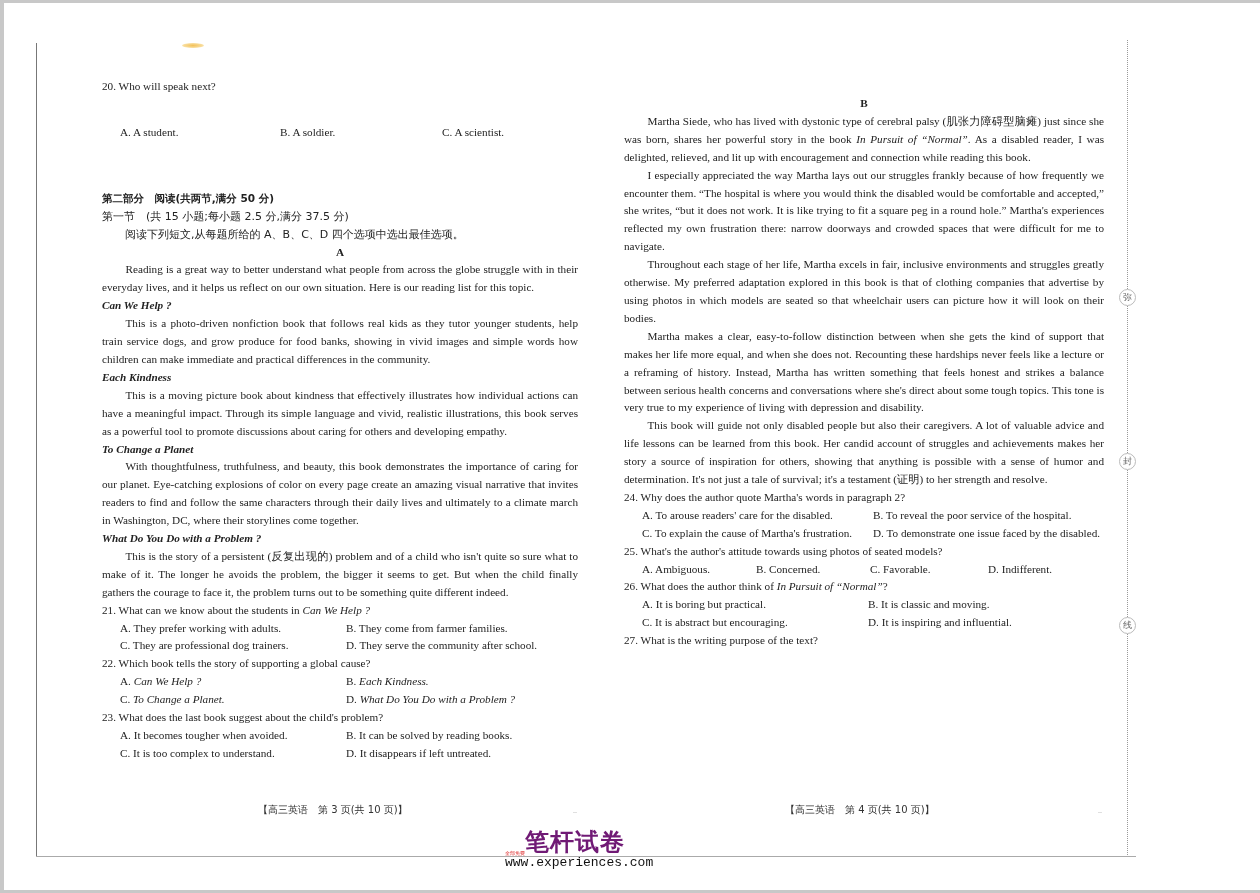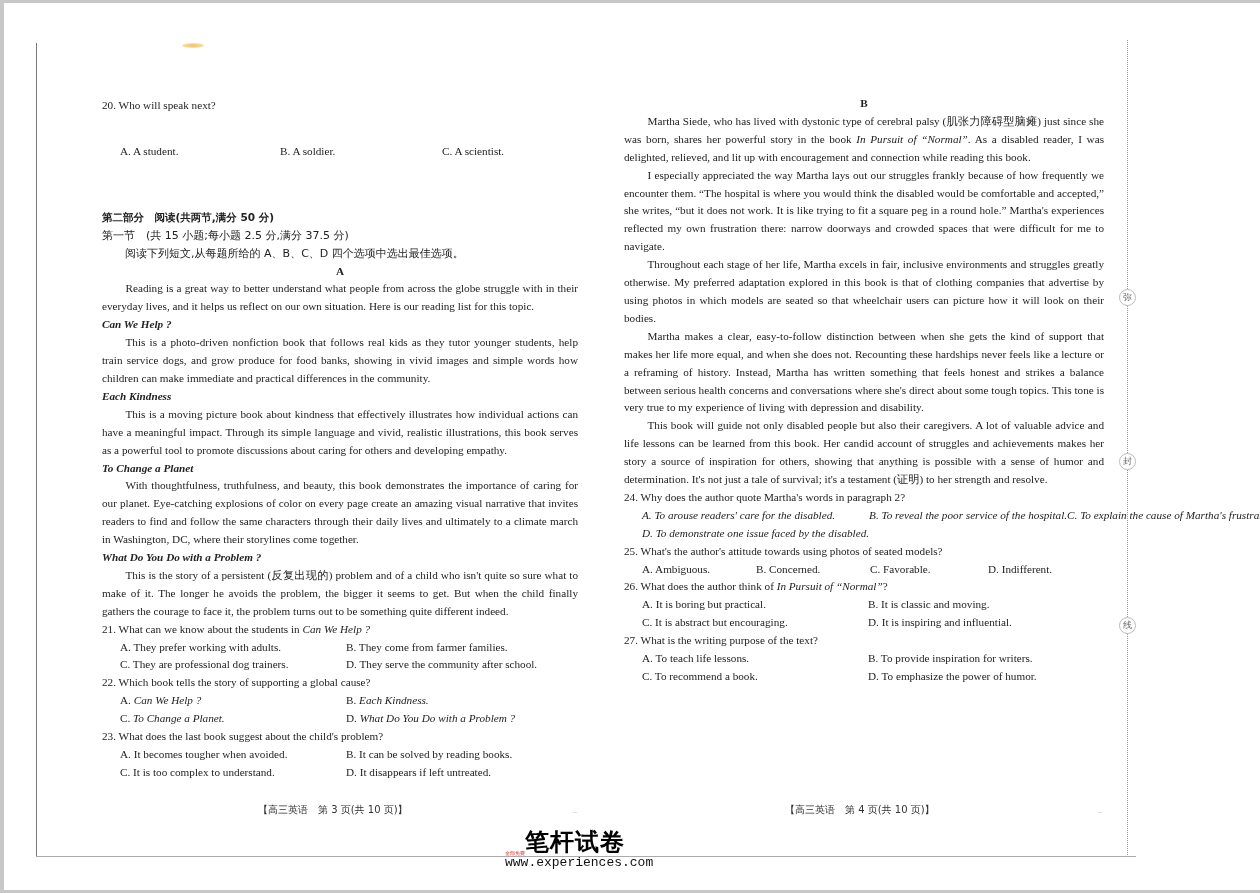--- a/index.html
+++ b/index.html
@@ -9,49 +9,49 @@
   }
   .sheet {
     position: absolute; left: 4px; top: 3px; width: 1256px; height: 887px; background: #fff;
   }
   .scan-left { position: absolute; left: 32px; top: 40px; width: 1px; height: 814px; background: #777; }
   .scan-bottom { position: absolute; left: 32px; top: 853px; width: 1100px; height: 1px; background: #aaa; }
   .smudge { position: absolute; left: 178px; top: 40px; width: 22px; height: 5px; border-radius: 50%;
     background: radial-gradient(ellipse at center, #f3c15a 0%, #f8dc9a 60%, rgba(255,255,255,0) 100%); }
 
   .col { position: absolute; font-size: 11.2px; line-height: 17.9px; }
-  .col-left { left: 102px; top: 97px; width: 476px; }
+  .col-left { left: 102px; top: 78px; width: 476px; }
   .col-right { left: 624px; top: 95px; width: 480px; }
 
   .p { text-align: justify; text-align-last: left; margin: 0; }
   .indent { text-indent: 2.1em; }
   .line { margin: 0; white-space: nowrap; }
   .center { text-align: center; font-weight: bold; }
   .cn { font-family: "DejaVu Sans", sans-serif; font-size: 11px; }
   .cn-bold { font-family: "DejaVu Sans", sans-serif; font-size: 10.5px; font-weight: bold; margin-top: 48px; }
   .book-title { font-style: italic; font-weight: bold; margin: 0; }
   .opts { display: grid; padding-left: 18px; }
   .opts2 { grid-template-columns: 226px 1fr; }
   .opts4 { grid-template-columns: 114px 114px 118px 1fr; }
-  .opts1 { grid-template-columns: 1fr 1fr 1fr; font-style: italic; }
+  .opts1 { grid-template-columns: 1fr 1fr; }
   .opt { white-space: nowrap; }
   .it { font-style: italic; }
 
   .footer { position: absolute; font-family: "DejaVu Sans", sans-serif; font-size: 10px; color: #333; text-align: right; }
   .footer-left { left: 258px; top: 803px; }
   .footer-right { left: 785px; top: 803px; }
   .dots { position: absolute; font-size: 8px; color: #999; }
 
   .binding-line { position: absolute; left: 1127px; top: 40px; width: 0; height: 815px; border-left: 1px dotted #999; }
   .seal { position: absolute; left: 1119px; width: 15px; height: 15px; border-radius: 50%; background: #fff;
     border: 1px solid #bbb; font-family: "DejaVu Sans", sans-serif; font-size: 9px; color: #666;
     display: flex; align-items: center; justify-content: center; }
 
   .brand { position: absolute; left: 525px; top: 826px; font-family: "DejaVu Sans", sans-serif; font-size: 24px;
-    font-weight: bold; color: #000000; letter-spacing: 1px; }
+    font-weight: bold; color: #701a75; letter-spacing: 1px; }
   .brand-tag { position: absolute; left: 505px; top: 850px; font-family: "DejaVu Sans", sans-serif; font-size: 5px; color: #d22; }
   .brand-url { position: absolute; left: 505px; top: 855px; font-family: "Liberation Mono", "DejaVu Sans Mono", monospace; font-size: 13px; color: #111; }
 </style>
 </head>
 <body>
 
 <div class="sheet">
   <div class="scan-left"></div>
   <div class="scan-bottom"></div>
   <div class="smudge"></div>
@@ -132,26 +132,20 @@
 
   <p class="line"><span>26. What does the author think of </span><span class="it">In Pursuit of “Normal”</span><span>?</span></p>
   <div class="opts opts2">
     <span class="opt">A. It is boring but practical.</span>
     <span class="opt">B. It is classic and moving.</span>
     <span class="opt">C. It is abstract but encouraging.</span>
     <span class="opt">D. It is inspiring and influential.</span>
   </div>
 
   <p class="line">27. What is the writing purpose of the text?</p>
-  <div class="opts opts2">
-    <span class="opt">A. To teach life lessons.</span>
-    <span class="opt">B. To provide inspiration for writers.</span>
-    <span class="opt">C. To recommend a book.</span>
-    <span class="opt">D. To emphasize the power of humor.</span>
-  </div>
 </div>
 <div class="footer footer-right">【高三英语　第 4 页(共 10 页)】</div>
 <div class="dots" style="left:1098px; top:806px;">..</div>
 
 <div class="binding-line"></div>
 <div class="seal" style="top:289px;">弥</div>
 <div class="seal" style="top:453px;">封</div>
 <div class="seal" style="top:617px;">线</div>
 
 <div class="brand">笔杆试卷</div>

